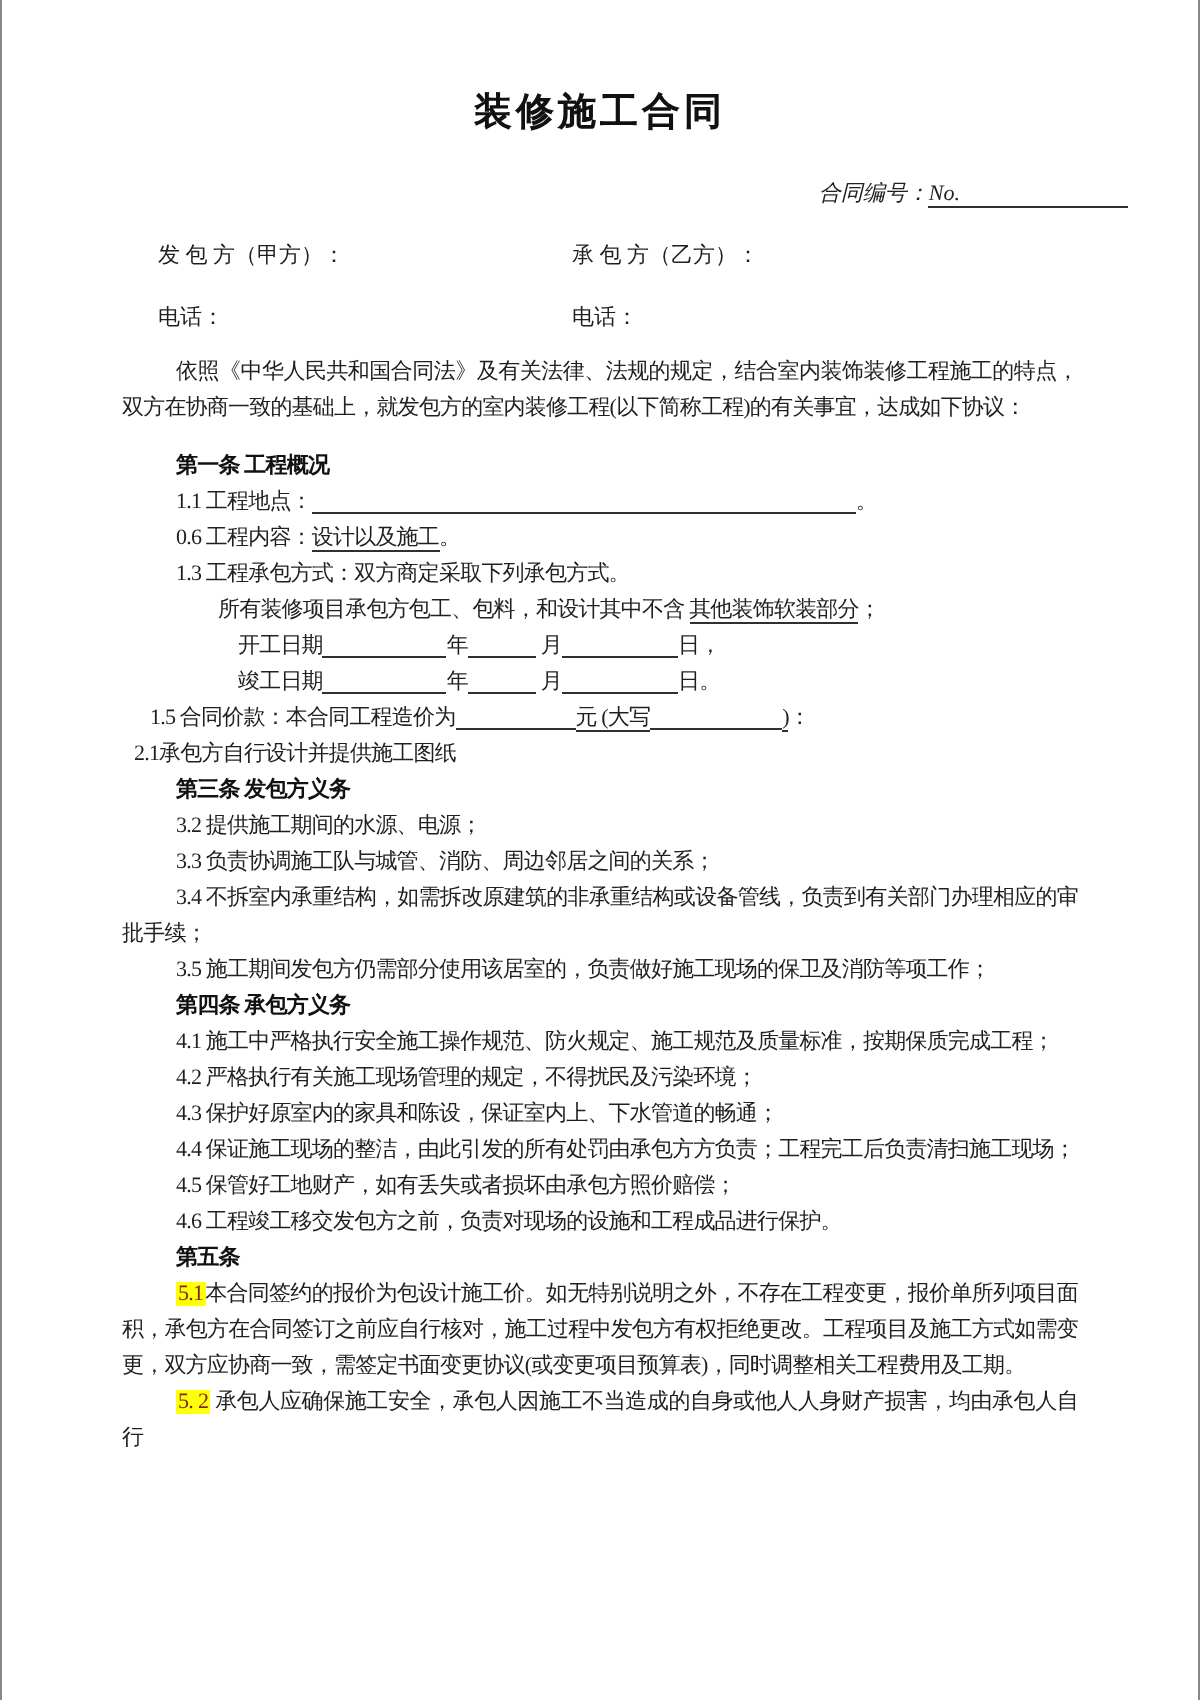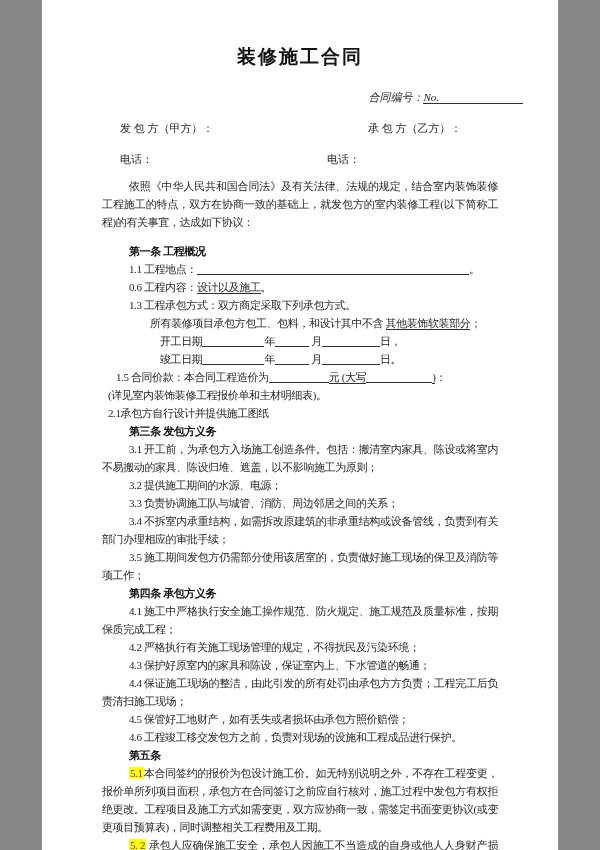--- a/index.html
+++ b/index.html
@@ -1,30 +1,30 @@
 <!DOCTYPE html>
 <html style="--hl: #ffff05; --hlText: #7c2a1e; --line: #2f2f2f;"><head>
 <meta charset="utf-8">
 <style>
   html,body{margin:0;padding:0;background:#888;}
   .page{
-    width:516px;height:850px;background:#ffffff;overflow:hidden;
+    width:598px;height:850px;background:#ffffff;overflow:hidden;
     font-family:"Liberation Serif","DejaVu Serif",serif;
     color:#1f1f1f;box-sizing:border-box;
     padding:44px 60px 0 60px;position:relative;margin:0 auto;
   }
   .title{
     text-align:center;font-size:19px;font-weight:bold;line-height:26px;
     letter-spacing:2px;color:#111;
   }
   .contract-no{
     text-align:right;font-size:11px;line-height:15px;margin:20px -25px 0 0;font-style:italic;
   }
   .row{display:flex;font-size:11px;line-height:15px;}
-  .parties{margin-top:16px;gap:41px;}
+  .parties{margin-top:16px;}
   .phones{margin-top:16px;}
   .col-a{width:225px;padding-left:18px;box-sizing:border-box;}
   .col-b{flex:1;}
   .intro{
     margin-top:10px;font-size:11px;line-height:18px;text-align:justify;
     text-indent:27px;letter-spacing:-0.4px;
   }
   #contract-body{margin-top:11px;}
   .ln{
     font-size:11px;line-height:18px;text-align:justify;
@@ -69,24 +69,22 @@
 
   <div id="contract-body">
       <div class="ln h"><span class="">第一条 工程概况</span></div>
       <div class="ln i"><span class="">1.1 工程地点：</span><span class="blank" style="width: 272px;"></span><span class="">。</span></div>
       <div class="ln i"><span class="">0.6 工程内容：</span><span class="u">设计以及施工</span><span class="">。</span></div>
       <div class="ln i"><span class="">1.3 工程承包方式：双方商定采取下列承包方式。</span></div>
       <div class="ln s"><span class="">所有装修项目承包方包工、包料，和设计其中不含 </span><span class="u">其他装饰软装部分</span><span class="">；</span></div>
       <div class="ln d"><span class="">开工日期</span><span class="blank" style="width: 62px;"></span><span class="">年</span><span class="blank" style="width: 34px;"></span><span class=""> 月</span><span class="blank" style="width: 58px;"></span><span class="">日，</span></div>
       <div class="ln d"><span class="">竣工日期</span><span class="blank" style="width: 62px;"></span><span class="">年</span><span class="blank" style="width: 34px;"></span><span class=""> 月</span><span class="blank" style="width: 58px;"></span><span class="">日。</span></div>
       <div class="ln m"><span class="">1.5 合同价款：本合同工程造价为</span><span class="blank" style="width: 60px;"></span><span class="u">元 (大写</span><span class="blank" style="width: 66px;"></span><span class="u">)</span><span class="">：</span></div>
-      <div class="ln f"><span class="">(详见室内装饰装修工程报价单和主材明细表)。</span></div>
       <div class="ln f"><span class="">2.1承包方自行设计并提供施工图纸</span></div>
       <div class="ln h"><span class="">第三条 发包方义务</span></div>
-      <div class="ln i"><span class="">3.1 开工前，为承包方入场施工创造条件。包括：搬清室内家具、陈设或将室内不易搬动的家具、陈设归堆、遮盖，以不影响施工为原则；</span></div>
       <div class="ln i"><span class="">3.2 提供施工期间的水源、电源；</span></div>
       <div class="ln i"><span class="">3.3 负责协调施工队与城管、消防、周边邻居之间的关系；</span></div>
       <div class="ln i"><span class="">3.4 不拆室内承重结构，如需拆改原建筑的非承重结构或设备管线，负责到有关部门办理相应的审批手续；</span></div>
       <div class="ln i"><span class="">3.5 施工期间发包方仍需部分使用该居室的，负责做好施工现场的保卫及消防等项工作；</span></div>
       <div class="ln h"><span class="">第四条 承包方义务</span></div>
       <div class="ln i"><span class="">4.1 施工中严格执行安全施工操作规范、防火规定、施工规范及质量标准，按期保质完成工程；</span></div>
       <div class="ln i"><span class="">4.2 严格执行有关施工现场管理的规定，不得扰民及污染环境；</span></div>
       <div class="ln i"><span class="">4.3 保护好原室内的家具和陈设，保证室内上、下水管道的畅通；</span></div>
       <div class="ln i"><span class="">4.4 保证施工现场的整洁，由此引发的所有处罚由承包方方负责；工程完工后负责清扫施工现场；</span></div>
       <div class="ln i"><span class="">4.5 保管好工地财产，如有丢失或者损坏由承包方照价赔偿；</span></div>

